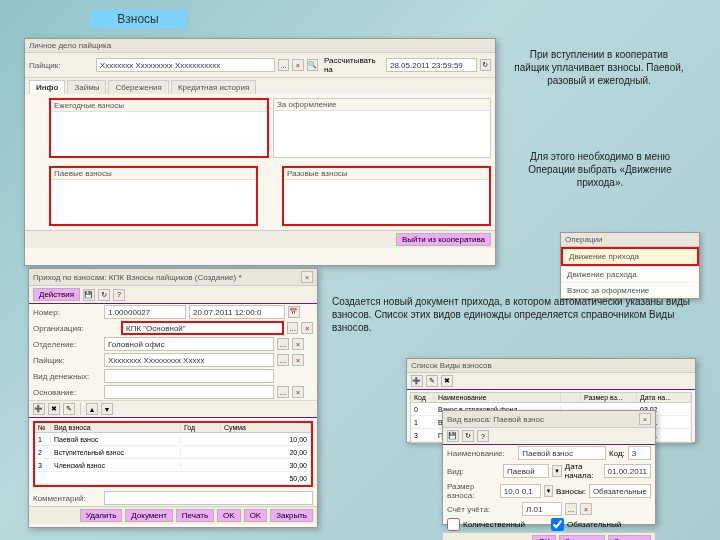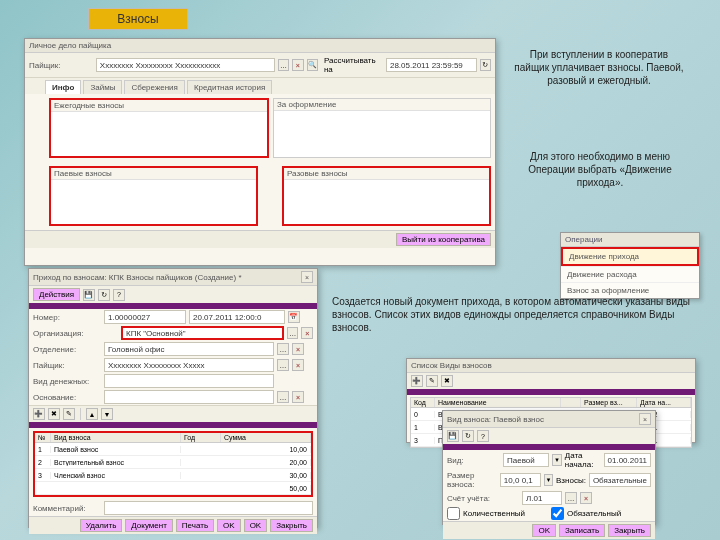--- a/index.html
+++ b/index.html
@@ -7,21 +7,21 @@
     width: 720px; height: 540px;
     background: linear-gradient(135deg, #8fc4c8 0%, #b8d8dc 40%, #a8ccd0 100%);
     font-family: Verdana, Arial, sans-serif;
     font-size: 9px;
     position: relative;
     overflow: hidden;
   }
   .title-box {
     position: absolute; top: 8px; left: 88px;
     width: 100px; height: 22px;
-    background: #eab308;
+    background: #7dd3fc;
     border: 1px solid #bbb;
     display: flex; align-items: center; justify-content: center;
     font-size: 12px; color: #333;
   }
   .text-block {
     position: absolute;
     width: 170px;
     font-size: 10px;
     color: #222;
     text-align: center;
@@ -40,35 +40,35 @@
   .win-top {
     background: #e8e5d9;
     border-bottom: 1px solid #ccc;
     padding: 2px 4px;
     display: flex; align-items: center;
     font-size: 8px; color: #555;
     gap: 4px;
   }
   .toolbar {
     background: #f2efe4;
-    border-bottom: 6px solid #701a75;
+    border-bottom: 1px solid #701a75;
     padding: 2px 4px;
     display: flex; align-items: center; gap: 3px;
     font-size: 8px;
   }
   .tab-row { display: flex; gap: 2px; padding: 2px 4px 0; background:#f2efe4; }
   .tab {
     padding: 2px 6px;
     background: #edeadf;
     border: 1px solid #ccc;
     border-bottom: none;
     font-size: 8px;
     color: #555;
   }
-  .tab.active { background: #fff; font-weight: bold; color:#333;margin-left:16px; }
+  .tab.active { background: #fff; font-weight: bold; color:#333; }
   .panel-area { display: flex; gap: 4px; padding: 4px; }
   .panel {
     background: #fff; border: 1px solid #ccc;
     flex: 1; height: 60px;
   }
   .panel-label {
     font-size: 8px; color: #555; padding: 1px 3px;
     border-bottom: 1px solid #e0e0e0;
     background: #f7f5ec;
   }
@@ -345,20 +345,26 @@
       <span>Вид взноса: Паевой взнос</span>
     <span style="flex:1"></span>
       <span class="btn-sm">×</span>
     </div>
   <div class="toolbar">
     <span class="btn-sm">💾</span>
     <span class="btn-sm">↻</span>
     <span class="btn-sm">?</span>
   </div>
   <div class="row">
+    <span class="label" style="width:72px">Наименование:</span>
+    <span class="input" style="width:92px">Паевой взнос</span>
+    <span>Код:</span>
+    <span class="input" style="width:24px">3</span>
+  </div>
+  <div class="row">
     <span class="label" style="width:72px">Вид:</span>
     <span class="input" style="width:60px">Паевой</span>
     <span class="btn-sm">▾</span>
     <span>Дата начала:</span>
     <span class="input" style="width:56px">01.00.2011</span>
   </div>
   <div class="row">
     <span class="label" style="width:72px">Размер взноса:</span>
     <span class="input" style="width:56px">10,0 0,1</span>
     <span class="btn-sm">▾</span>

